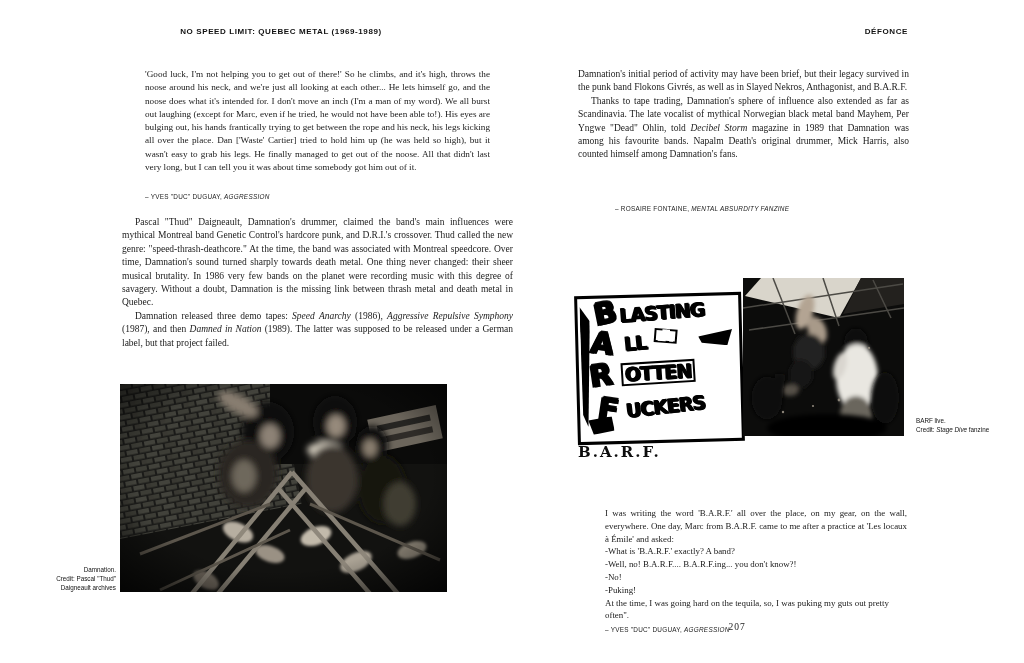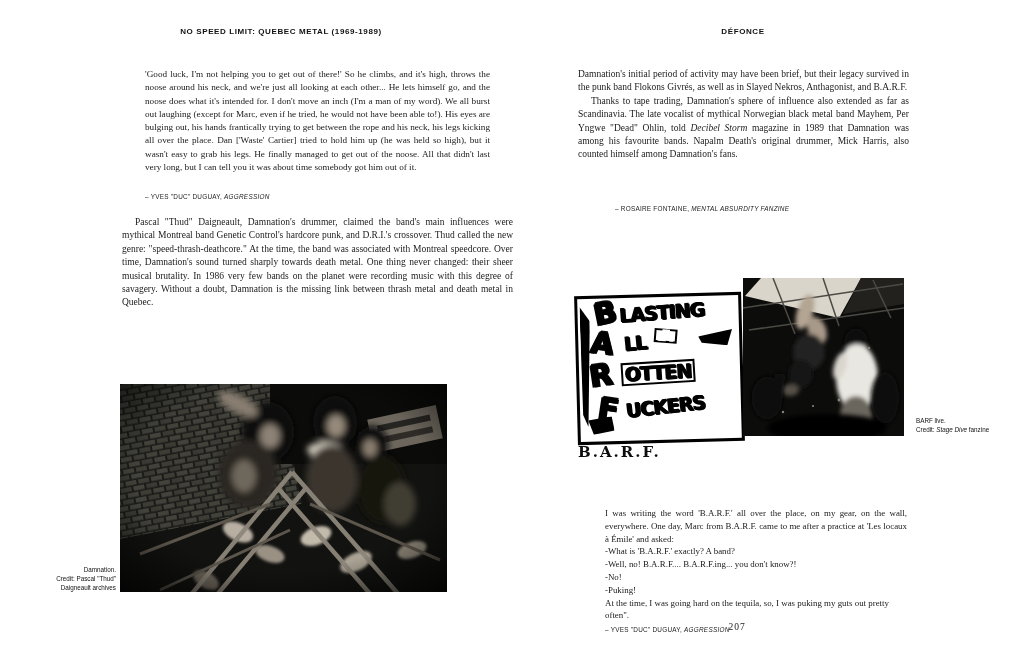--- a/index.html
+++ b/index.html
@@ -64,20 +64,21 @@
 <div class="abs" style="left:0;top:0;width:512px;height:663px;">
 
   <div class="abs running-head" style="left:90px;top:27px;width:382px;">NO SPEED LIMIT: QUEBEC METAL (1969-1989)</div>
 
   <div class="abs bquote" style="left:145px;top:68px;width:345px;">'Good luck, I'm not helping you to get out of there!' So he climbs, and it's high, throws the noose around his neck, and we're just all looking at each other... He lets himself go, and the noose does what it's intended for. I don't move an inch (I'm a man of my word). We all burst out laughing (except for Marc, even if he tried, he would not have been able to!). His eyes are bulging out, his hands frantically trying to get between the rope and his neck, his legs kicking all over the place. Dan ['Waste' Cartier] tried to hold him up (he was held so high), but it wasn't easy to grab his legs. He finally managed to get out of the noose. All that didn't last very long, but I can tell you it was about time somebody got him out of it.</div>
 
   <div class="abs attr" style="left:145px;top:193px;">– YVES "DUC" DUGUAY, <i>AGGRESSION</i></div>
 
   <div class="abs body-text" style="left:122px;top:216px;width:391px;">
     <p>Pascal "Thud" Daigneault, Damnation's drummer, claimed the band's main influences were mythical Montreal band Genetic Control's hardcore punk, and D.R.I.'s crossover. Thud called the new genre: "speed-thrash-deathcore." At the time, the band was associated with Montreal speedcore. Over time, Damnation's sound turned sharply towards death metal. One thing never changed: their sheer musical brutality. In 1986 very few bands on the planet were recording music with this degree of savagery. Without a doubt, Damnation is the missing link between thrash metal and death metal in Quebec.</p>
+    <p>Damnation released three demo tapes: <i>Speed Anarchy</i> (1986), <i>Aggressive Repulsive Symphony</i> (1987), and then <i>Damned in Nation</i> (1989). The latter was supposed to be released under a German label, but that project failed.</p>
   </div>
 
   <div class="abs photo" style="left:120px;top:384px;width:327px;height:208px;">
     <svg width="327" height="208" viewBox="0 0 327 208">
       <defs>
         <pattern id="brick" width="26" height="12" patternUnits="userSpaceOnUse">
           <rect width="26" height="12" fill="#1c1c1a"></rect>
           <rect x="1" y="1" width="11" height="4.5" fill="#4a4a42"></rect>
           <rect x="14" y="1" width="11" height="4.5" fill="#45453d"></rect>
           <rect x="-5" y="7" width="11" height="4.5" fill="#42423a"></rect>
@@ -151,21 +152,21 @@
     <div>Damnation.</div>
     <div>Credit: Pascal "Thud"</div>
     <div>Daigneault archives</div>
   </div>
 
   <div class="abs pagenum" style="left:233px;top:622px;width:100px;margin-top:48px;">206</div>
 </div>
 
 <div class="abs" style="left:512px;top:0;width:512px;height:663px;">
 
-  <div class="abs running-head" style="left:66px;top:27px;width:330px;">DÉFONCE</div>
+  <div class="abs running-head" style="left:66px;top:27px;width:330px;text-align:right;">DÉFONCE</div>
 
   <div class="abs body-text" style="left:66px;top:68px;width:331px;">
     <p class="noindent">Damnation's initial period of activity may have been brief, but their legacy survived in the punk band Flokons Givrés, as well as in Slayed Nekros, Anthagonist, and B.A.R.F.</p>
     <p>Thanks to tape trading, Damnation's sphere of influence also extended as far as Scandinavia. The late vocalist of mythical Norwegian black metal band Mayhem, Per Yngwe "Dead" Ohlin, told <i>Decibel Storm</i> magazine in 1989 that Damnation was among his favourite bands. Napalm Death's original drummer, Mick Harris, also counted himself among Damnation's fans.</p>
   </div>
 
 
   <div class="abs attr" style="left:103px;top:205px;">– ROSAIRE FONTAINE, <i>MENTAL ABSURDITY FANZINE</i></div>
 
 

